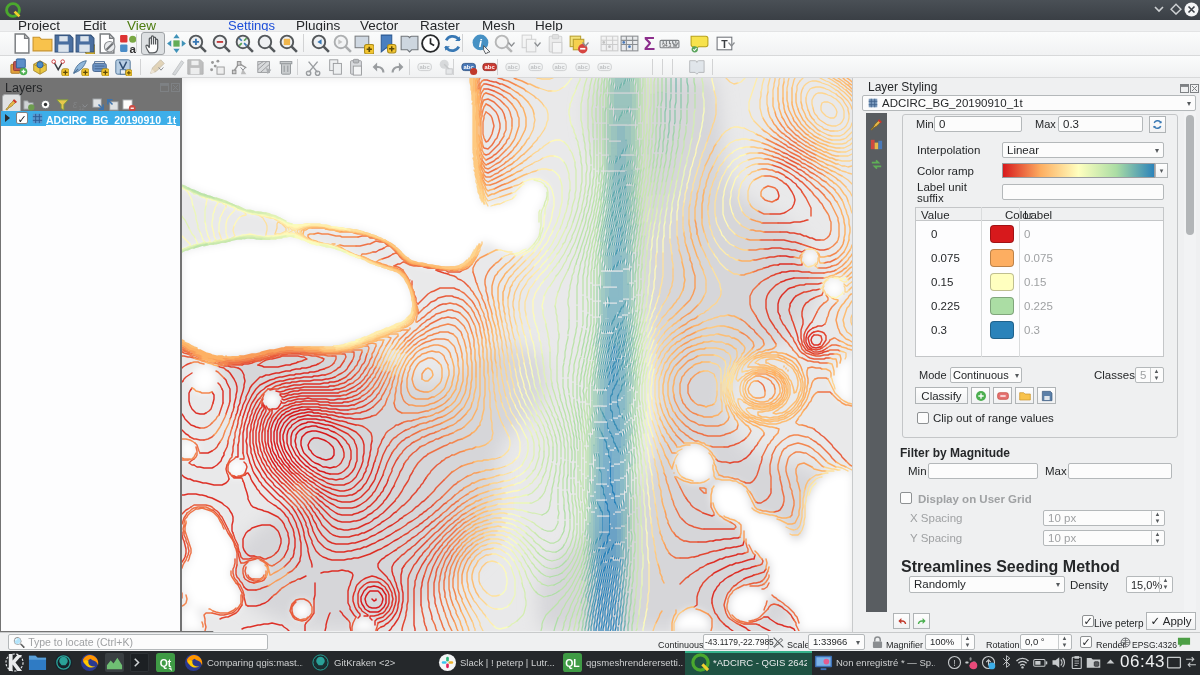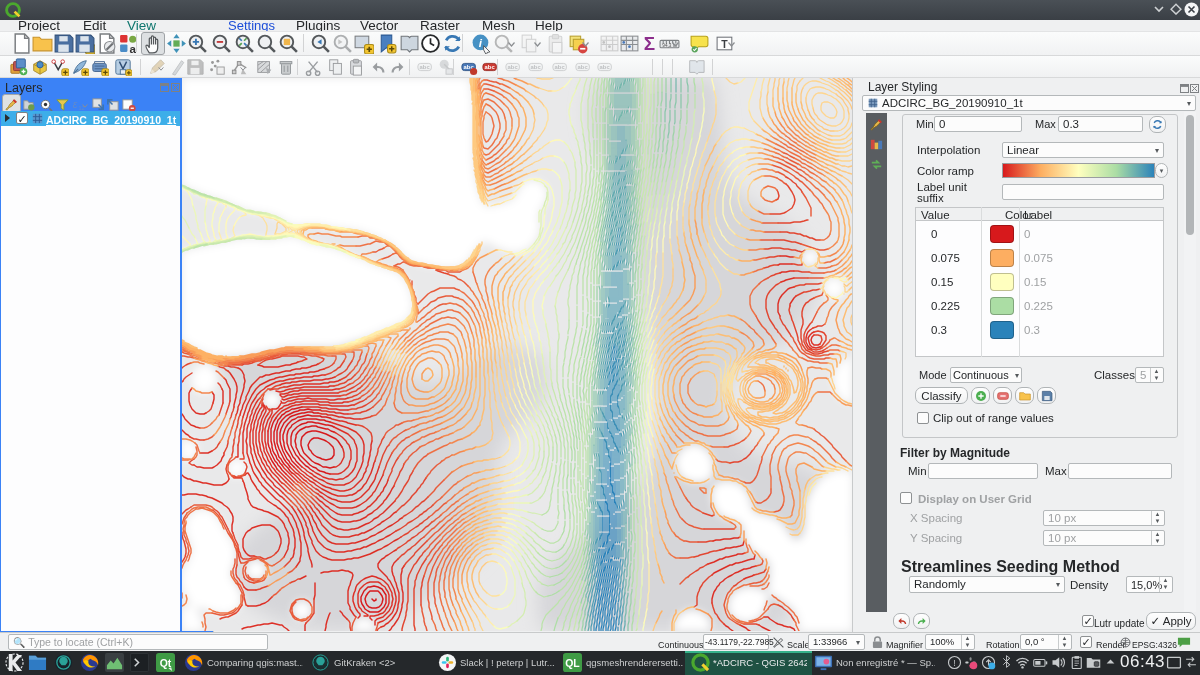--- a/index.html
+++ b/index.html
@@ -1,19 +1,19 @@
 <!DOCTYPE html>
 <html><head><meta charset="utf-8"><style>
 *{margin:0;padding:0;box-sizing:border-box}
 html,body{width:1200px;height:675px;overflow:hidden;font-family:"Liberation Sans",sans-serif;background:#eff0f1;position:relative}
 .abs{position:absolute}
 .lbl{position:absolute;font-size:11.5px;color:#252729;white-space:nowrap;line-height:13px}
 .lblg{position:absolute;font-size:11.5px;color:#9fa1a3;white-space:nowrap;line-height:13px}
 .inp{position:absolute;background:#fcfcfc;border:1px solid #b4b8ba;border-radius:2px;font-size:11.5px;color:#252729;padding:0 4px;line-height:15px}
-.btn{position:absolute;background:linear-gradient(#fefefe,#f1f2f3);border:1px solid #b0b4b6;border-radius:7px;font-size:11.5px;color:#252729;text-align:center}
+.btn{position:absolute;background:linear-gradient(#fefefe,#f1f2f3);border:1px solid #b0b4b6;border-radius:0;font-size:11.5px;color:#252729;text-align:center}
 .cb{position:absolute;width:12px;height:12px;background:#fcfcfc;border:1px solid #8e9193;border-radius:2px;font-size:11px;line-height:11px;text-align:center;color:#26282a}
 .arr{float:right;color:#55595c;font-size:8px;line-height:15px}
 .spn{position:absolute;background:#fcfcfc;border:1px solid #b4b8ba;border-radius:2px;font-size:11.5px;color:#252729;padding:0 14px 0 4px;line-height:15px}
 .spn i,.spb{position:absolute;right:1px;top:0;bottom:0;width:12px;border-left:1px solid #c9cccd;font-style:normal;color:#55595c;font-size:6px;text-align:center;line-height:7px}
 .ttxt{position:absolute;top:6px;font-size:9.5px;color:#ced0d1;white-space:nowrap;overflow:hidden}
 </style></head><body>
 <div class="abs" style="left:0;top:0;width:1200px;height:20px;background:linear-gradient(#4a5056,#3a3f45)">
     <svg class="abs" style="left:5px;top:2px" width="16" height="16" viewBox="0 0 20 20">
       <circle cx="10" cy="10" r="8" fill="none" stroke="#4ba82e" stroke-width="3.6"></circle>
       <path d="M12 12l6 6" stroke="#f3d02f" stroke-width="3.4"></path>
@@ -25,21 +25,21 @@
       <rect x="2.6" y="2.6" width="7" height="7" transform="rotate(45 6 6)" fill="none" stroke="#cfd2d4" stroke-width="1.4"></rect>
     </svg>
     <svg class="abs" style="left:1184px;top:2px" width="15" height="15" viewBox="0 0 15 15">
       <circle cx="7.5" cy="7.5" r="7" fill="#f4f5f6"></circle>
       <path d="M4.5 4.5l6 6M10.5 4.5l-6 6" stroke="#3a3f45" stroke-width="1.6"></path>
     </svg>
   </div>
 <div class="abs" style="left:0;top:20px;width:1200px;height:11px;background:#eff0f1"></div>
 <div class="abs" style="left:18px;top:18px;font-size:13.5px;color:#252729"><u style="text-decoration-thickness:1px">P</u>roject</div>
 <div class="abs" style="left:83px;top:18px;font-size:13.5px;color:#252729"><u style="text-decoration-thickness:1px">E</u>dit</div>
-<div class="abs" style="left:127px;top:18px;font-size:13.5px;color:#0f766e"><u style="text-decoration-thickness:1px">V</u>iew</div>
+<div class="abs" style="left:127px;top:18px;font-size:13.5px;color:#4d7c0f"><u style="text-decoration-thickness:1px">V</u>iew</div>
 <div class="abs" style="left:176px;top:29px;font-size:13.5px;color:#4d7c0f"><u style="text-decoration-thickness:1px">L</u>ayer</div>
 <div class="abs" style="left:228px;top:18px;font-size:13px;color:#1d4ed8"><u style="text-decoration-thickness:1px">S</u>ettings</div>
 <div class="abs" style="left:296px;top:18px;font-size:13.5px;color:#252729"><u style="text-decoration-thickness:1px">P</u>lugins</div>
 <div class="abs" style="left:360px;top:18px;font-size:13.5px;color:#252729">Vect<u style="text-decoration-thickness:1px">o</u>r</div>
 <div class="abs" style="left:420px;top:18px;font-size:13.5px;color:#252729"><u style="text-decoration-thickness:1px">R</u>aster</div>
 <div class="abs" style="left:482px;top:18px;font-size:13.5px;color:#252729"><u style="text-decoration-thickness:1px">M</u>esh</div>
 <div class="abs" style="left:535px;top:18px;font-size:13.5px;color:#252729"><u style="text-decoration-thickness:1px">H</u>elp</div>
 <div class="abs" style="left:0;top:31px;width:1200px;height:25px;background:linear-gradient(#fbfcfc,#f1f2f3);border-top:1px solid #e3e4e5;border-bottom:1px solid #d8d9da"></div>
 <div class="abs" style="left:0;top:56px;width:1200px;height:22px;background:linear-gradient(#fbfcfc,#f0f1f2);border-bottom:1px solid #d8d9da"></div>
 <div class="abs" style="left:10px;top:32px;width:24px;height:23px;">
@@ -506,21 +506,21 @@
 <div class="abs" style="left:409px;top:59px;width:1px;height:16px;background:#d2d3d4"></div>
 <div class="abs" style="left:453px;top:59px;width:1px;height:16px;background:#d2d3d4"></div>
 <div class="abs" style="left:497px;top:59px;width:1px;height:16px;background:#d2d3d4"></div>
 <div class="abs" style="left:652px;top:59px;width:1px;height:16px;background:#d2d3d4"></div>
 <div class="abs" style="left:662px;top:59px;width:1px;height:16px;background:#d2d3d4"></div>
 <div class="abs" style="left:672px;top:59px;width:1px;height:16px;background:#d2d3d4"></div>
 <div class="abs" style="left:712px;top:59px;width:1px;height:16px;background:#d2d3d4"></div>
 <div class="abs" style="left:136px;top:34px;width:1px;height:18px;background:#d2d3d4"></div>
 <div class="abs" style="left:303px;top:34px;width:1px;height:18px;background:#d2d3d4"></div>
 <div class="abs" style="left:462px;top:34px;width:1px;height:18px;background:#d2d3d4"></div>
-<div class="abs" style="left:0;top:78px;width:214px;height:554px;background:#3b82f6;border-right:1px solid #c8cacb">
+<div class="abs" style="left:0;top:78px;width:214px;height:554px;background:#737373;border-right:1px solid #c8cacb">
     <div style="position:absolute;left:5px;top:3px;font-size:12.5px;color:#252729">Layers</div>
     <svg style="position:absolute;left:160px;top:5px" width="9" height="9" viewBox="0 0 9 9">
       <rect x="0.5" y="0.5" width="8" height="8" fill="none" stroke="#7e8184"></rect>
       <rect x="0.5" y="0.5" width="8" height="2.4" fill="#7e8184"></rect>
     </svg>
     <svg style="position:absolute;left:171px;top:5px" width="9" height="9" viewBox="0 0 9 9">
       <rect x="0.5" y="0.5" width="8" height="8" fill="none" stroke="#7e8184"></rect>
       <path d="M2 2l5 5M7 2L2 7" stroke="#7e8184"></path>
     </svg>
     <div style="position:absolute;left:2px;top:16px;width:19px;height:19px;background:#e0e2e3;border:1px solid #a4a7a9;border-radius:3px"></div>
@@ -746,21 +746,21 @@
     <div class="spn" style="left:271px;top:498px;width:47px;height:17px;font-size:11px;line-height:16px">15,0%<i>▲<br>▼</i></div>
     <div class="btn" style="left:38px;top:535px;width:17px;height:16px"><svg width="12" height="12" viewBox="0 0 20 20" style="margin-top:1px">
         <path d="M16 15a6 6 0 00-6-5H6" fill="none" stroke="#c0392b" stroke-width="2.2"></path>
         <path d="M9 5l-5 5 5 5z" fill="#c0392b"></path>
       </svg></div>
     <div class="btn" style="left:58px;top:535px;width:17px;height:16px"><svg width="12" height="12" viewBox="0 0 20 20" style="margin-top:1px">
         <path d="M4 15a6 6 0 016-5h4" fill="none" stroke="#4caf50" stroke-width="2.2"></path>
         <path d="M11 5l5 5-5 5z" fill="#4caf50"></path>
       </svg></div>
     <div class="cb" style="left:227px;top:537px">✓</div>
-    <div class="lbl" style="left:239px;top:539px;font-size:10px">Lutr update</div>
+    <div class="lbl" style="left:239px;top:539px;font-size:10px">Live peterp</div>
     <div class="btn" style="left:291px;top:534px;width:50px;height:18px;line-height:17px">✓ Apply</div>
   </div>
 <div class="abs" style="left:0;top:632px;width:1200px;height:19px;background:#eff0f1;border-top:1px solid #c8cacb">
     <div class="inp" style="left:8px;top:1px;width:260px;height:16px;color:#9fa1a3;font-size:10.5px;line-height:14px"><span style="font-size:10px">🔍</span> Type to locate (Ctrl+K)</div>
     <div class="lbl" style="left:658px;top:6px;font-size:9px">Continuous</div>
     <div class="inp" style="left:703px;top:1px;width:66px;height:16px;padding:0 1px;font-size:8.5px;line-height:14px">-43.1179,-22.7985</div>
     <svg class="abs" style="left:772px;top:3px" width="13" height="13" viewBox="0 0 16 16">
       <path d="M2 13c3-1 3-5 6-7l3-3 2 2-3 3c-2 3-6 3-7 6z" fill="none" stroke="#55585b" stroke-width="1.2"></path>
       <path d="M2 2l12 12" stroke="#55585b" stroke-width="1.4"></path>
     </svg>

